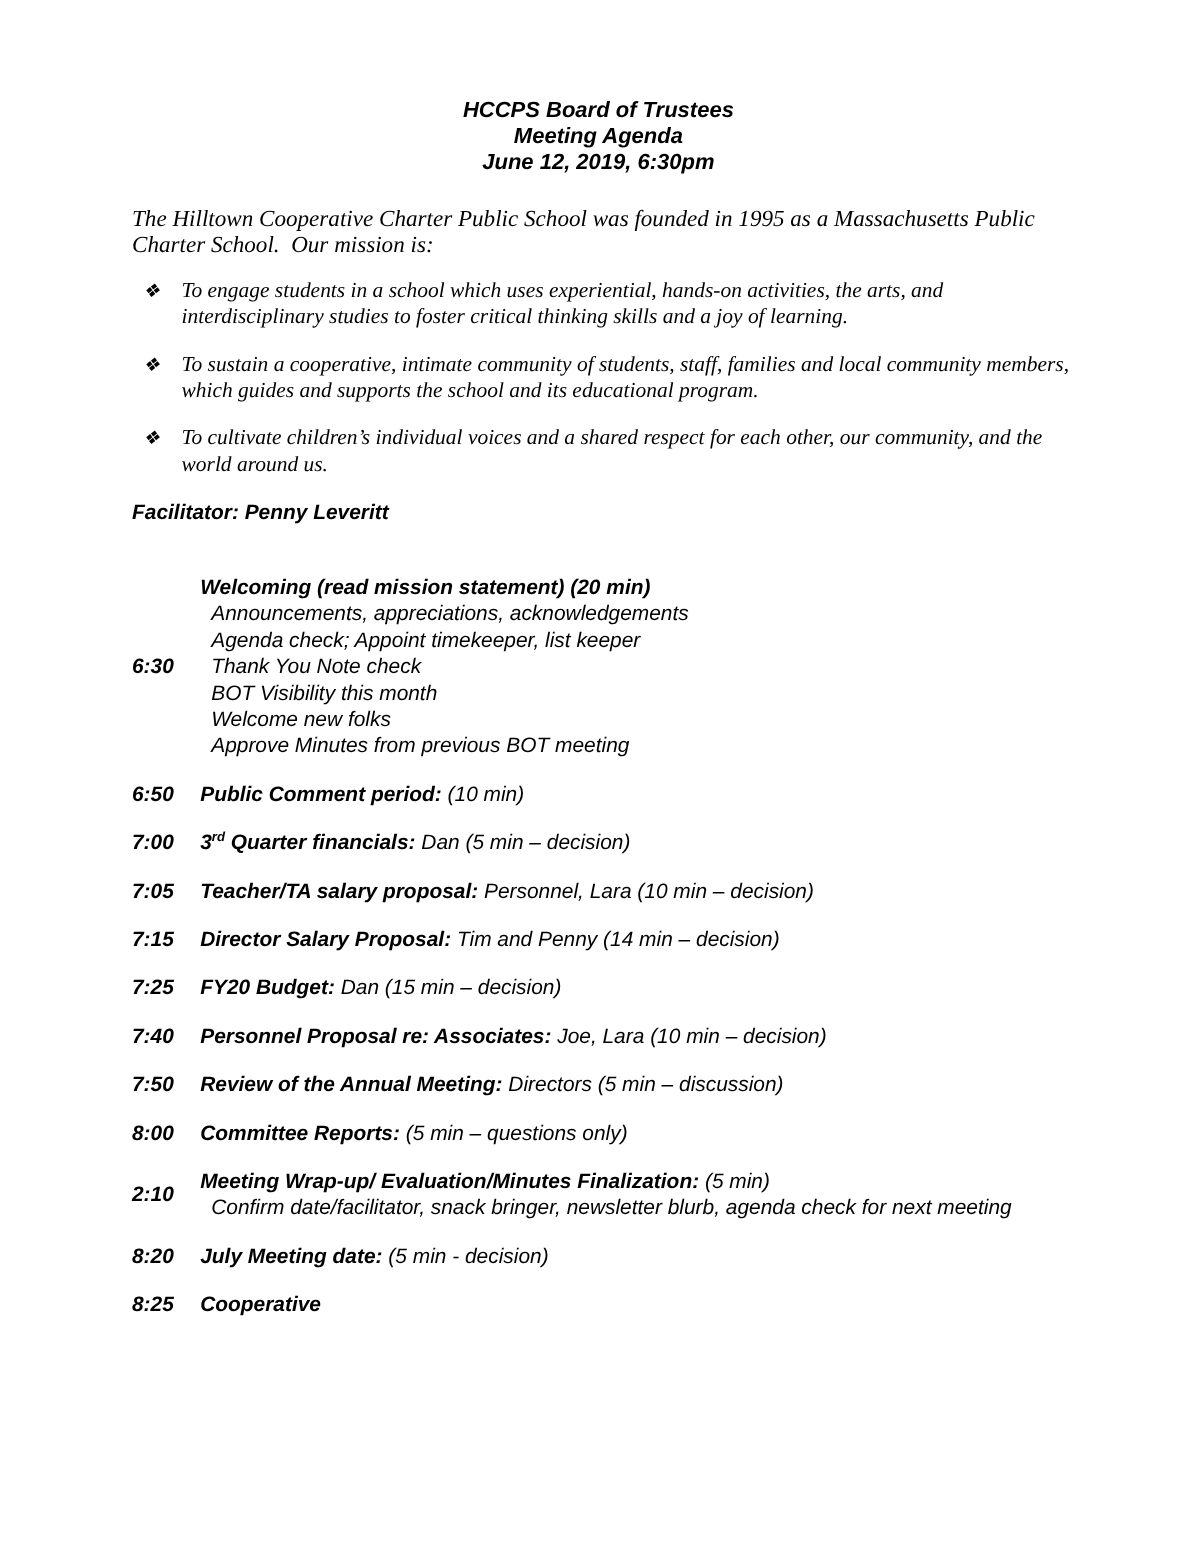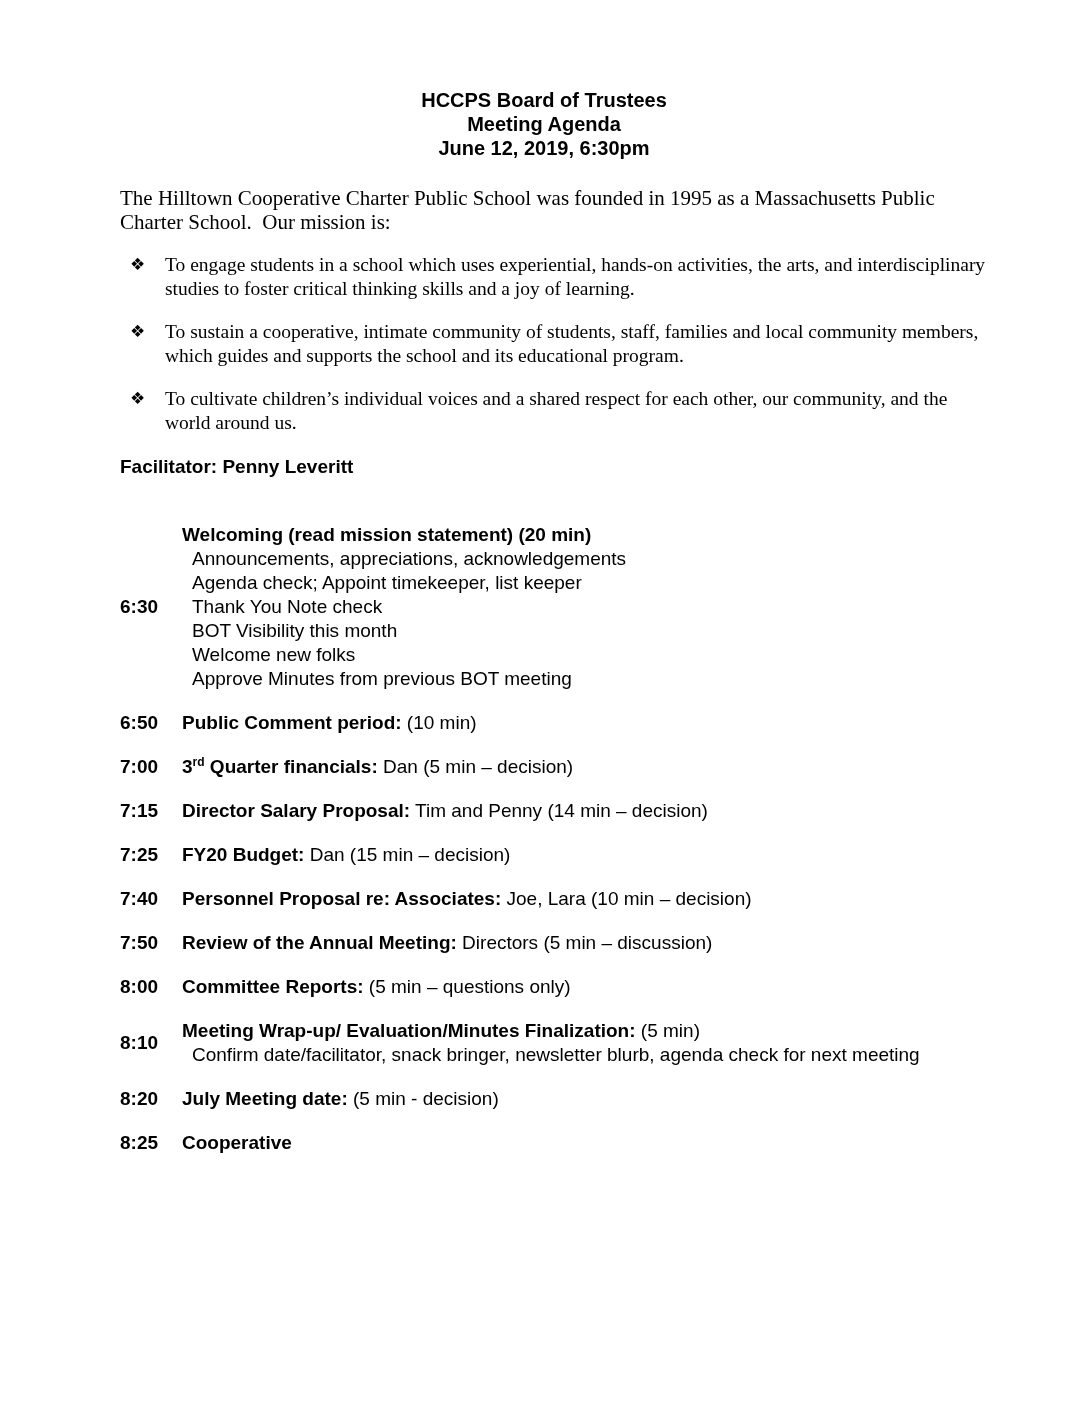--- a/index.html
+++ b/index.html
@@ -8,20 +8,21 @@
     width: 1088px;
     height: 1408px;
     background: #ffffff;
     color: #000000;
     box-sizing: border-box;
     padding: 88px 100px 15px 120px;
     font-family: "Liberation Sans", sans-serif;
     font-size: 19px;
     line-height: 24px;
     overflow: hidden;
+    font-style: italic;
   }
   .doc-header {
     text-align: center;
     font-weight: bold;
     font-size: 20px;
     line-height: 24px;
     margin: 0 0 26px -20px;
   }
   .intro {
     font-family: "Liberation Serif", serif;
@@ -125,20 +126,26 @@
       </div>
     </div>
 
     <div class="row">
       <span class="time">7:00</span>
       <div class="body">
         <div><span class="bold"><span>3</span><sup>rd</sup><span> Quarter financials:</span></span><span> Dan (5 min – decision)</span></div>
       </div>
     </div>
 
+    <div class="row">
+      <span class="time">7:05</span>
+      <div class="body">
+        <div><span class="bold">Teacher/TA salary proposal:</span><span> Personnel, Lara (10 min – decision)</span></div>
+      </div>
+    </div>
 
     <div class="row">
       <span class="time">7:15</span>
       <div class="body">
         <div><span class="bold">Director Salary Proposal:</span><span> Tim and Penny (14 min – decision)</span></div>
       </div>
     </div>
 
     <div class="row">
       <span class="time">7:25</span>
@@ -163,21 +170,21 @@
 
 
     <div class="row">
       <span class="time">8:00</span>
       <div class="body">
         <div><span class="bold">Committee Reports:</span><span> (5 min – questions only)</span></div>
       </div>
     </div>
 
     <div class="row">
-      <span class="time">8:10</span>
+      <span class="time">2:10</span>
       <div class="body">
         <div><span class="bold">Meeting Wrap-up/ Evaluation/Minutes Finalization:</span><span> (5 min)</span></div>
         <div class="sub">
           <div>Confirm date/facilitator, snack bringer, newsletter blurb, agenda check for next meeting</div>
         </div>
       </div>
     </div>
 
 
     <div class="row">

